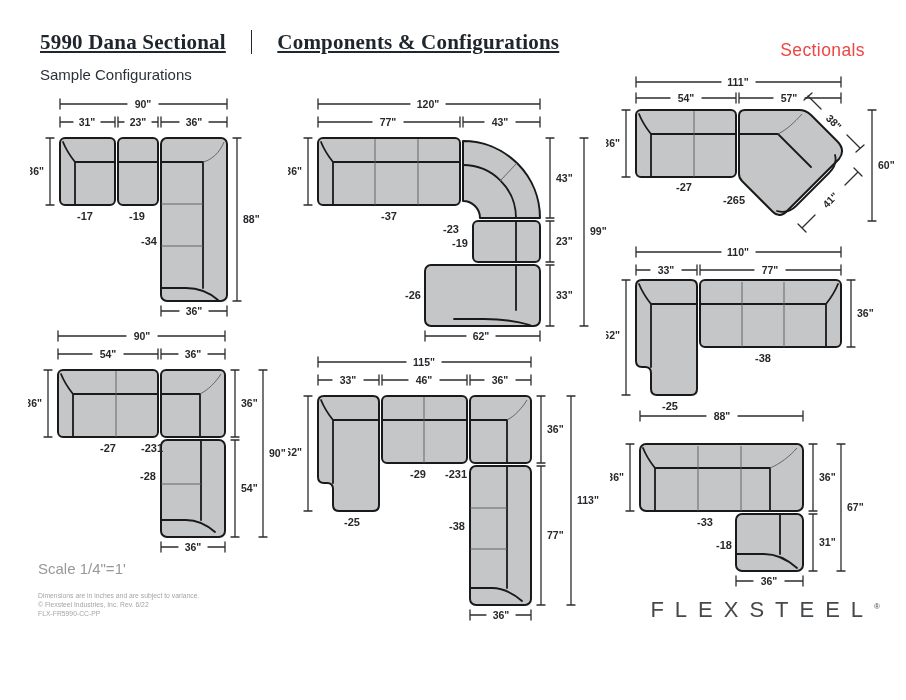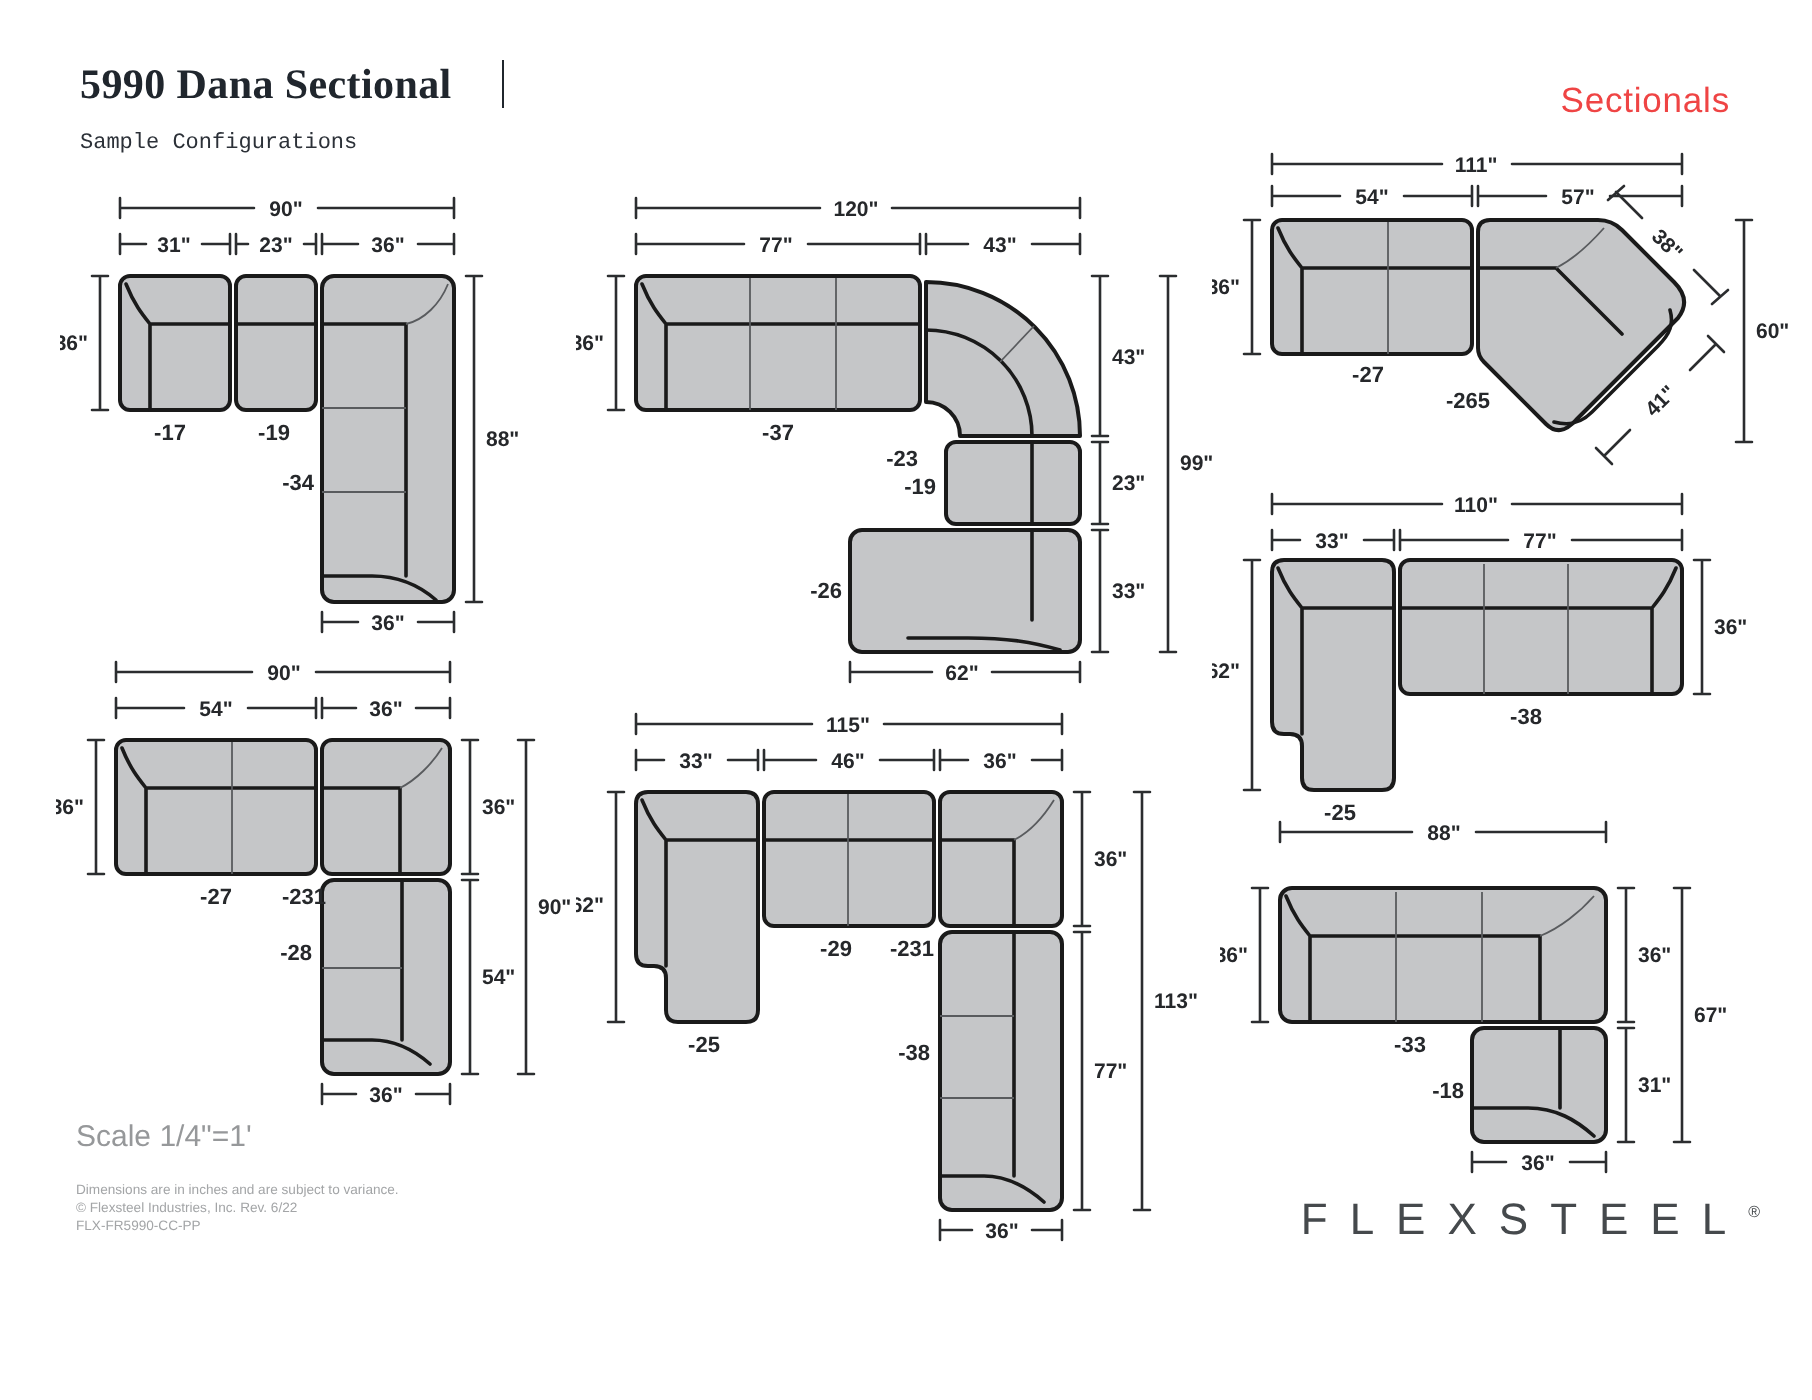--- a/index.html
+++ b/index.html
@@ -1,39 +1,40 @@
 <!DOCTYPE html>
 <html><head>
 <meta charset="utf-8">
 <style>
   html,body{margin:0;padding:0;background:#fff;}
   body{width:906px;height:700px;position:relative;font-family:"Liberation Sans",sans-serif;overflow:hidden;}
   .hdr{position:absolute;left:40px;top:30px;display:flex;align-items:flex-start;gap:25px;
-       font-family:"Liberation Serif",serif;font-weight:700;font-size:21px;color:#20262d;letter-spacing:.2px;}
+       font-family:"Liberation Serif",serif;font-weight:700;font-size:21px;color:#20262d;letter-spacing:.2px;text-decoration:underline;}
   .hdr .bar{width:1.5px;height:24px;background:#20262d;}
-  .sub{position:absolute;left:40px;top:66px;font-family:Liberation Mono, monospace;font-size:11px;color:#2c3138;}
+  .sub{position:absolute;left:40px;top:66px;font-family:Liberation Sans, sans-serif;font-size:15px;color:#2c3138;}
   .cat{position:absolute;right:41px;top:40px;font-size:17.5px;color:#ef4444;letter-spacing:.4px;}
   .cfg{position:absolute;}
   .pc{fill:#c5c6c8;stroke:#1a1a1a;stroke-width:2;stroke-linejoin:round;}
   .sm{fill:none;stroke:#1a1a1a;stroke-width:1.8;stroke-linecap:round;}
   .sm2{fill:none;stroke:#595b5e;stroke-width:0.9;}
   .dim{stroke:#2b2d2f;stroke-width:1.3;fill:none;stroke-linecap:round;}
   .dt{font:700 10.5px "Liberation Sans",sans-serif;fill:#26282b;}
   .pl{font:700 11px "Liberation Sans",sans-serif;fill:#26282b;}
   .scale{position:absolute;left:38px;top:560px;font-size:15px;color:#96989a;}
   .fine{position:absolute;left:38px;top:592px;font-size:6.8px;line-height:1.3;color:#a3a5a7;}
   .logo{position:absolute;right:26px;top:597px;font-size:22px;font-weight:400;letter-spacing:11px;color:#45494c;text-align:right;}
   .logo sup{font-size:8px;letter-spacing:0;}
 </style>
 </head>
 <body>
 
 <div class="hdr">
   <span>5990 Dana Sectional</span>
   <span class="bar"></span>
+  <span>Components &amp; Configurations</span>
 </div>
 <div class="sub">Sample Configurations</div>
 <div class="cat">Sectionals</div>
 
 <svg class="cfg" style="left:30px;top:92px" width="230" height="240">
   <g>
     <rect class="pc" x="30" y="46" width="55" height="67" rx="5"></rect>
     <path class="sm" d="M45 70 V113 M45 70 H85 M33 50 C37 60 41 65 45 70"></path>
     <rect class="pc" x="88" y="46" width="40" height="67" rx="5"></rect>
     <path class="sm" d="M88 70 H128"></path>

